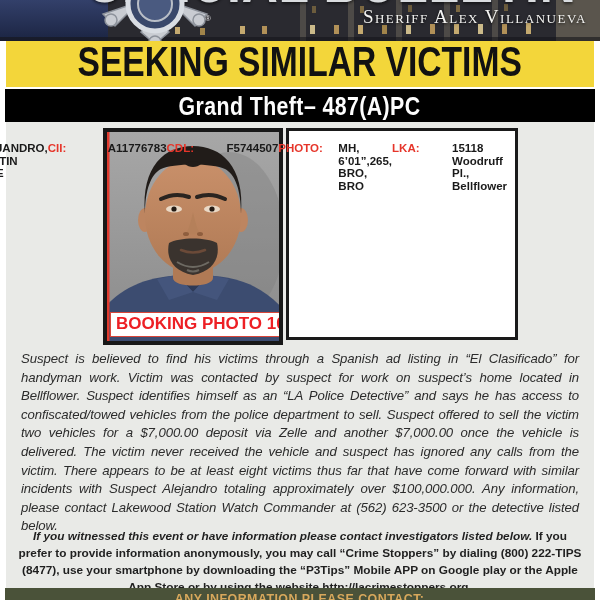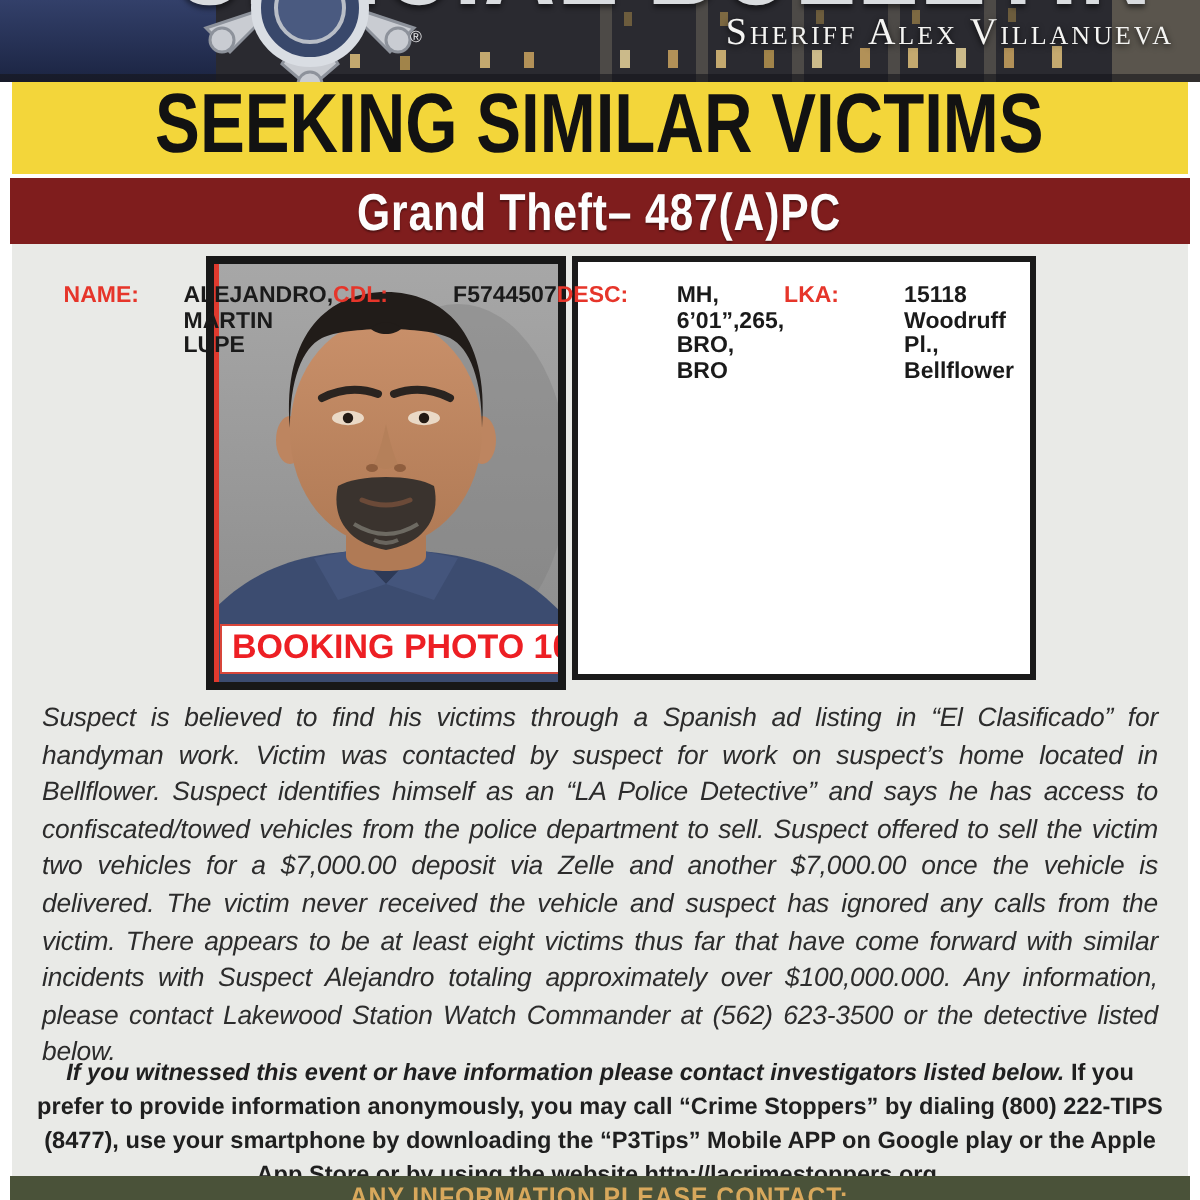--- a/index.html
+++ b/index.html
@@ -32,21 +32,21 @@
   .banner-yellow{
     position:absolute;top:41px;left:6px;right:6px;height:46px;
     background:#F3D63A;display:flex;align-items:flex-start;justify-content:center;overflow:hidden;
   }
   .banner-yellow .condensed{
     font-size:42px;font-weight:900;color:#121212;letter-spacing:0px;
     transform:scaleX(.80);transform-origin:center;white-space:nowrap;line-height:1;
   }
   .banner-gray{
     position:absolute;top:89px;left:5px;right:5px;height:33px;
-    background:#7f1d1d;display:flex;align-items:center;justify-content:center;overflow:hidden;
+    background:#000000;display:flex;align-items:center;justify-content:center;overflow:hidden;
   }
   .banner-gray .condensed{
     font-size:26px;font-weight:900;color:#fdfdfd;letter-spacing:.5px;
     transform:scaleX(.82);transform-origin:center;white-space:nowrap;line-height:1;
     text-shadow:0 1px 1px rgba(0,0,0,.35);
   }
   
   .content-bg{position:absolute;top:122px;left:6px;right:6px;bottom:0;background:#E9EAE7;}
   
   .photo-frame{
@@ -224,25 +224,29 @@
     </svg>
     <div class="booking-label">BOOKING PHOTO 10/27/2022</div>
   </div>
 
   <div class="info-box">
     <div class="info-row">
       <span class="info-label">NAME:</span>
       <span class="info-value">ALEJANDRO, MARTIN LUPE</span>
     </div>
     <div class="info-row">
+      <span class="info-label">CII:</span>
+      <span class="info-value">A11776783</span>
+    </div>
+    <div class="info-row">
       <span class="info-label">CDL:</span>
       <span class="info-value">F5744507</span>
     </div>
     <div class="info-row">
-      <span class="info-label">DESC:</span>
+      <span class="info-label">PHOTO:</span>
       <span class="info-value">MH, 6’01”,265, BRO, BRO</span>
     </div>
     <div class="info-row">
       <span class="info-label">LKA:</span>
       <span class="info-value">15118 Woodruff Pl., Bellflower</span>
     </div>
   </div>
 
   <div class="body-text">Suspect is believed to find his victims through a Spanish ad listing in “El Clasificado” for handyman work. Victim was contacted by suspect for work on suspect’s home located in Bellflower. Suspect identifies himself as an “LA Police Detective” and says he has access to confiscated/towed vehicles from the police department to sell. Suspect offered to sell the victim two vehicles for a $7,000.00 deposit via Zelle and another $7,000.00 once the vehicle is delivered. The victim never received the vehicle and suspect has ignored any calls from the victim. There appears to be at least eight victims thus far that have come forward with similar incidents with Suspect Alejandro totaling approximately over $100,000.000.  Any information, please contact Lakewood Station Watch Commander at (562) 623-3500 or the detective listed below.</div>
 

